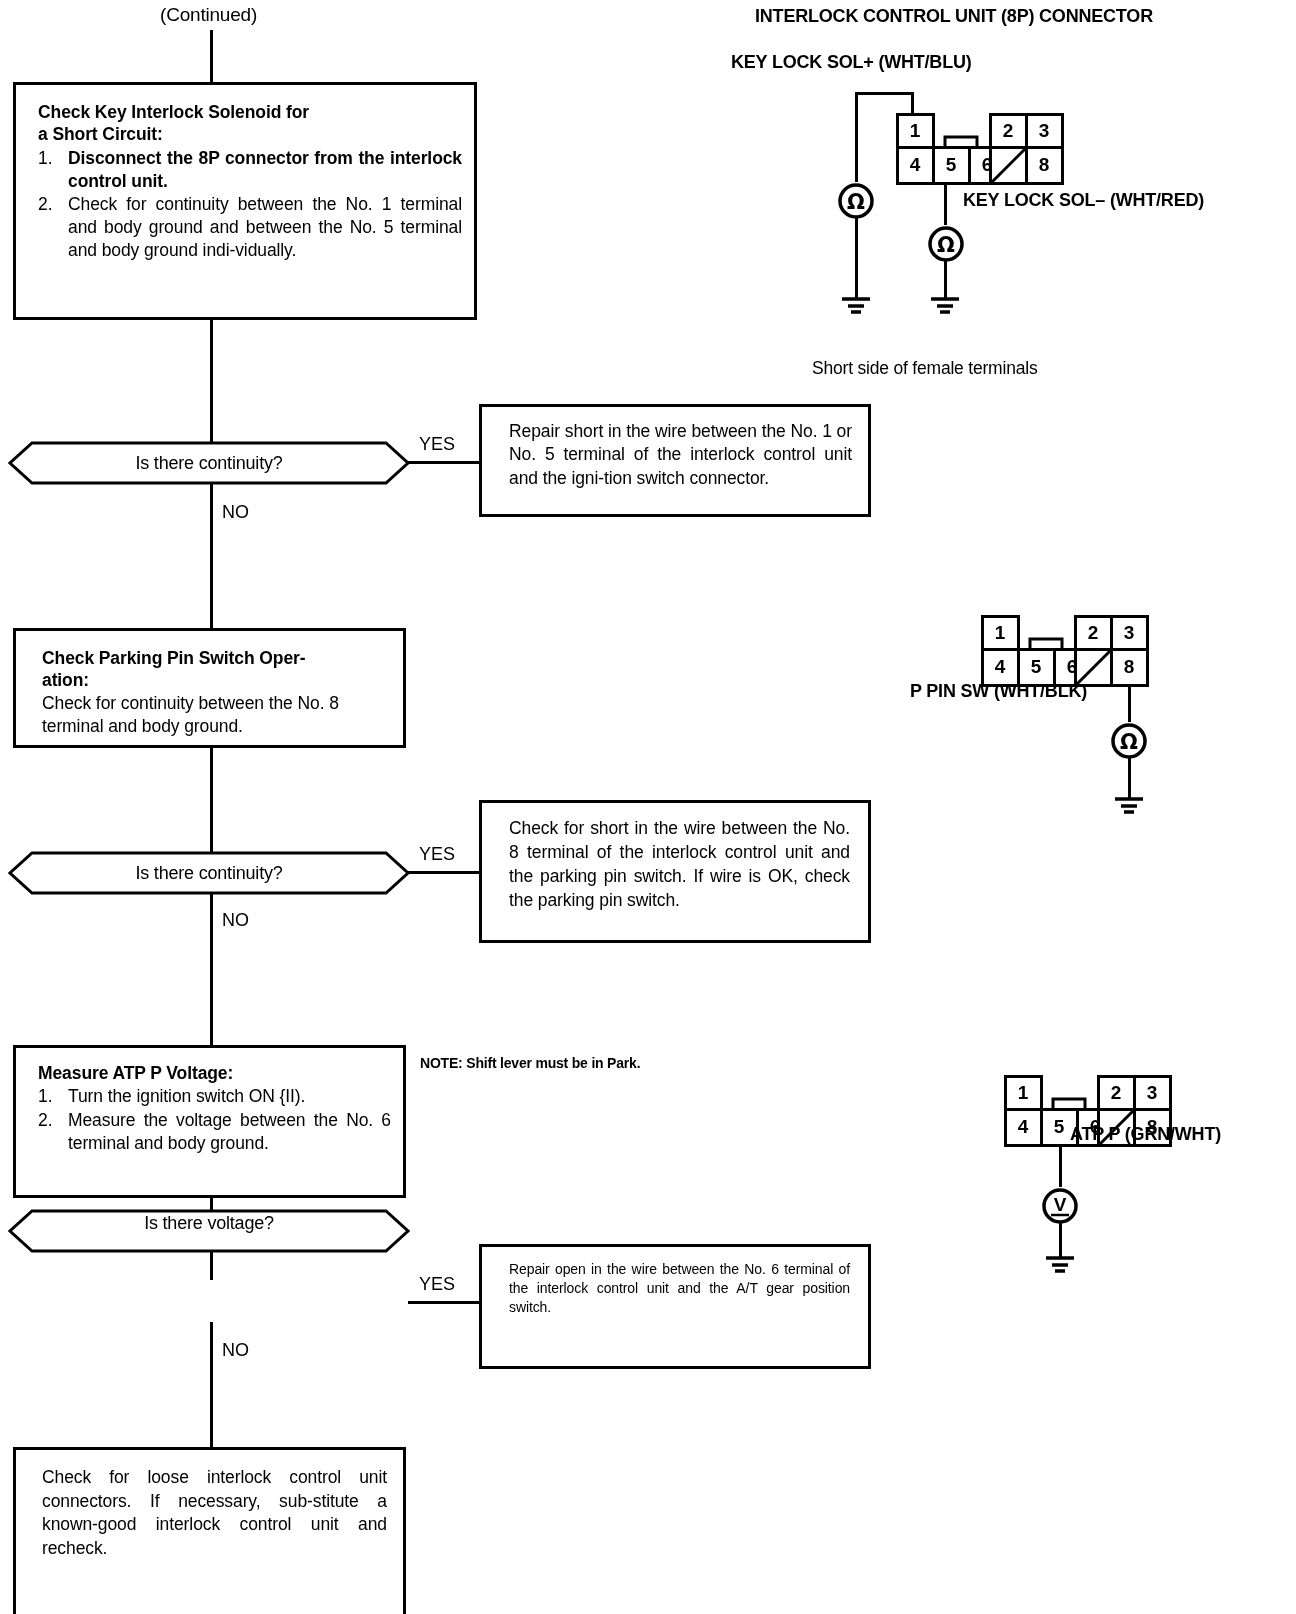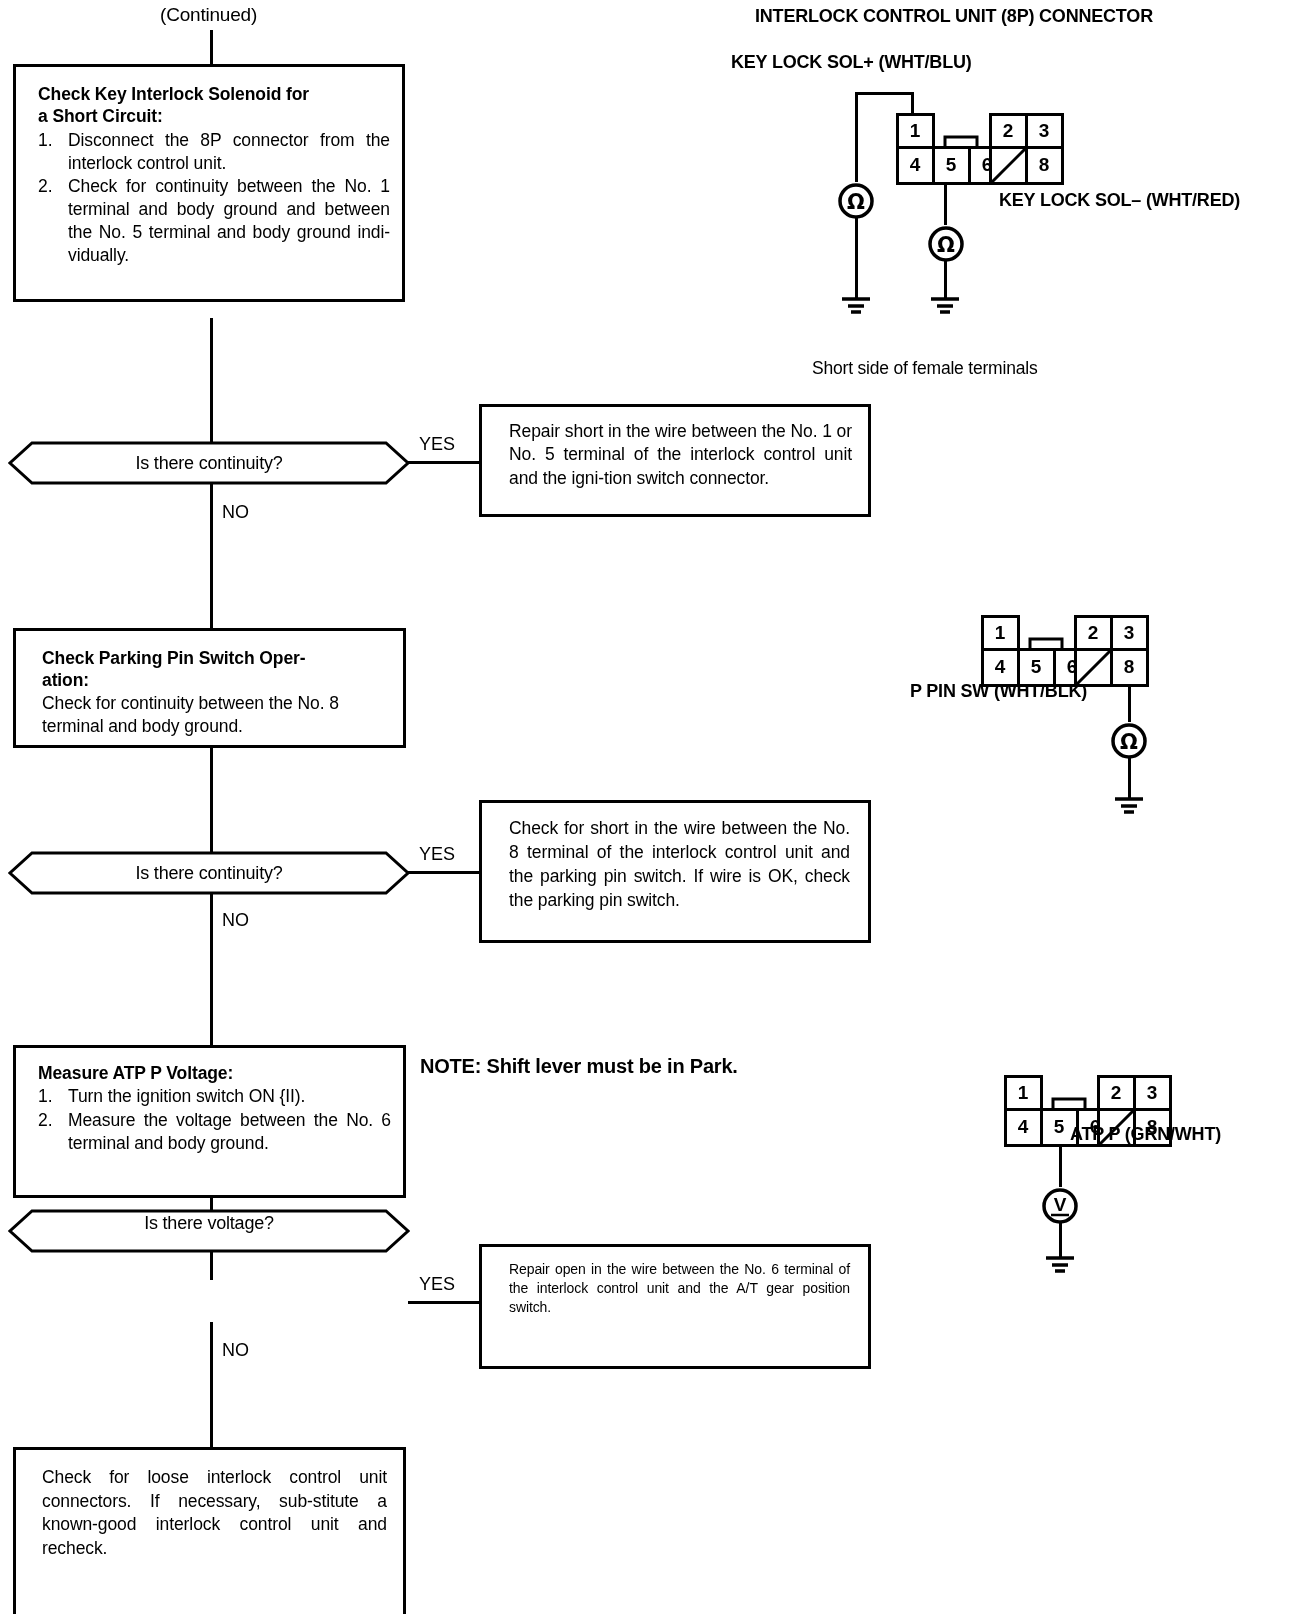--- a/index.html
+++ b/index.html
@@ -68,28 +68,28 @@
 <div class="plain" style="left:160px;top:4px;font-size:19px;">(Continued)</div>
 
 <div class="vline" style="left:210px;top:30px;height:52px;"></div>
 <div class="vline" style="left:210px;top:318px;height:124px;"></div>
 <div class="vline" style="left:210px;top:482px;height:146px;"></div>
 <div class="vline" style="left:210px;top:748px;height:104px;"></div>
 <div class="vline" style="left:210px;top:893px;height:152px;"></div>
 <div class="vline" style="left:210px;top:1198px;height:82px;"></div>
 <div class="vline" style="left:210px;top:1322px;height:125px;"></div>
 
-<div class="pbox" style="left:13px;top:64px;width:392px;height:238px;">
+<div class="pbox" style="left:13px;top:82px;width:464px;height:238px;">
   <div class="inner" style="padding:16px 12px 0 22px;">
     <p class="ttl">Check Key Interlock Solenoid for</p>
     <p class="ttl">a Short Circuit:</p>
     <ol class="steps">
       <li>
         <span class="num">1.</span>
-        <span class="just" style="display:block;">Disconnect the 8P connector from the interlock control unit.</span>
+        <span class="just" style="display:block;font-weight:bold;">Disconnect the 8P connector from the interlock control unit.</span>
       </li>
       <li>
         <span class="num">2.</span>
         <span class="just" style="display:block;">Check for continuity between the No. 1 terminal and body ground and between the No. 5 terminal and body ground indi-vidually.</span>
       </li>
     </ol>
   </div>
 </div>
 
 <div class="hex" style="left:8px;top:441px;width:402px;height:44px;">
@@ -141,21 +141,21 @@
         <span style="display:block;">Turn the ignition switch ON {II).</span>
       </li>
       <li>
         <span class="num">2.</span>
         <span class="just" style="display:block;">Measure the voltage between the No. 6 terminal and body ground.</span>
       </li>
     </ol>
   </div>
 </div>
 
-<div class="hd" style="left:420px;top:1055px;font-size:20px;">NOTE: Shift lever must be in Park.</div>
+<div class="hd" style="left:420px;top:1055px;font-size:14px;">NOTE: Shift lever must be in Park.</div>
 
 <div class="hex" style="left:8px;top:1209px;width:402px;height:28px;">
   <svg width="402" height="44" viewBox="0 0 402 44">
     <polygon points="24,2 378,2 400,22 378,42 24,42 2,22" fill="#ffffff" stroke="#000000" stroke-width="3"></polygon>
   </svg>
   <div class="lbl">Is there voltage?</div>
 </div>
 <div class="hline" style="left:408px;top:1301px;width:72px;"></div>
 <div class="branch" style="left:419px;top:1274px;">YES</div>
 <div class="branch" style="left:222px;top:1340px;">NO</div>
@@ -229,21 +229,21 @@
 
 <div class="meter" style="left:838px;top:296px;">
   <svg width="36" height="22" viewBox="0 0 36 22">
     <line x1="4" y1="3" x2="32" y2="3" stroke="#000" stroke-width="3.5"></line>
     <line x1="10" y1="10" x2="26" y2="10" stroke="#000" stroke-width="3.5"></line>
     <line x1="13" y1="16" x2="23" y2="16" stroke="#000" stroke-width="3.5"></line>
   </svg>
 </div>
 
 <div class="vline" style="left:944px;top:183px;height:42px;"></div>
-<div class="hd" style="left:963px;top:190px;font-size:18px;margin-left:36px;">KEY LOCK SOL– (WHT/RED)</div>
+<div class="hd" style="left:963px;top:190px;font-size:18px;">KEY LOCK SOL– (WHT/RED)</div>
 <div class="meter" style="left:928px;top:225px;">
   <svg width="36" height="38" viewBox="0 0 36 38">
     <circle cx="18" cy="19" r="16" fill="#fff" stroke="#000" stroke-width="3.5"></circle>
     <text x="18" y="27" text-anchor="middle" font-family="DejaVu Sans, sans-serif" font-size="21" font-weight="bold" fill="#000">Ω</text>
   </svg>
 </div>
 <div class="vline" style="left:944px;top:261px;height:37px;"></div>
 <div class="meter" style="left:927px;top:296px;">
   <svg width="36" height="22" viewBox="0 0 36 22">
     <line x1="4" y1="3" x2="32" y2="3" stroke="#000" stroke-width="3.5"></line>

